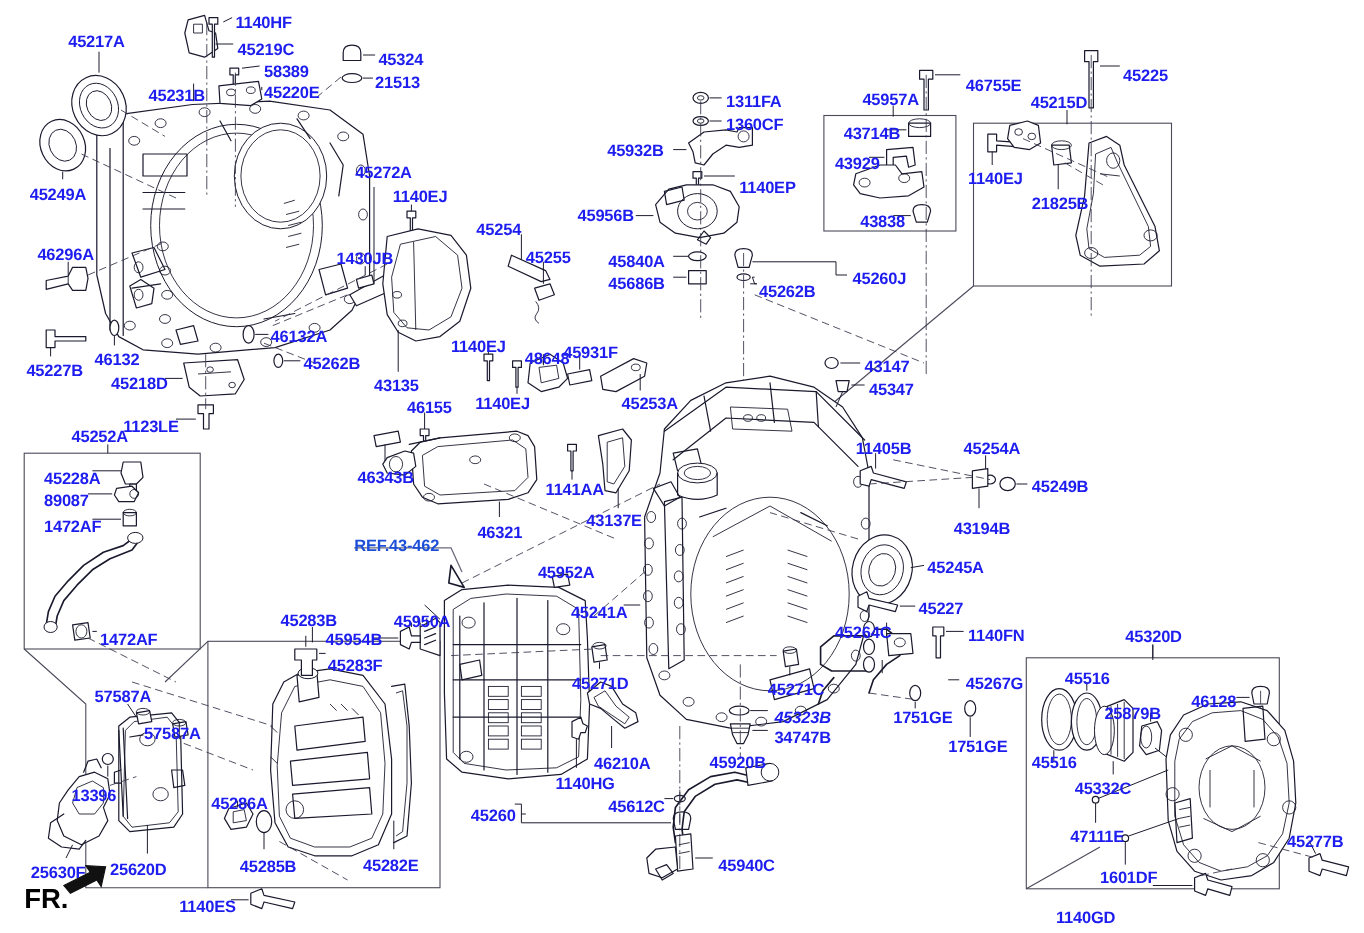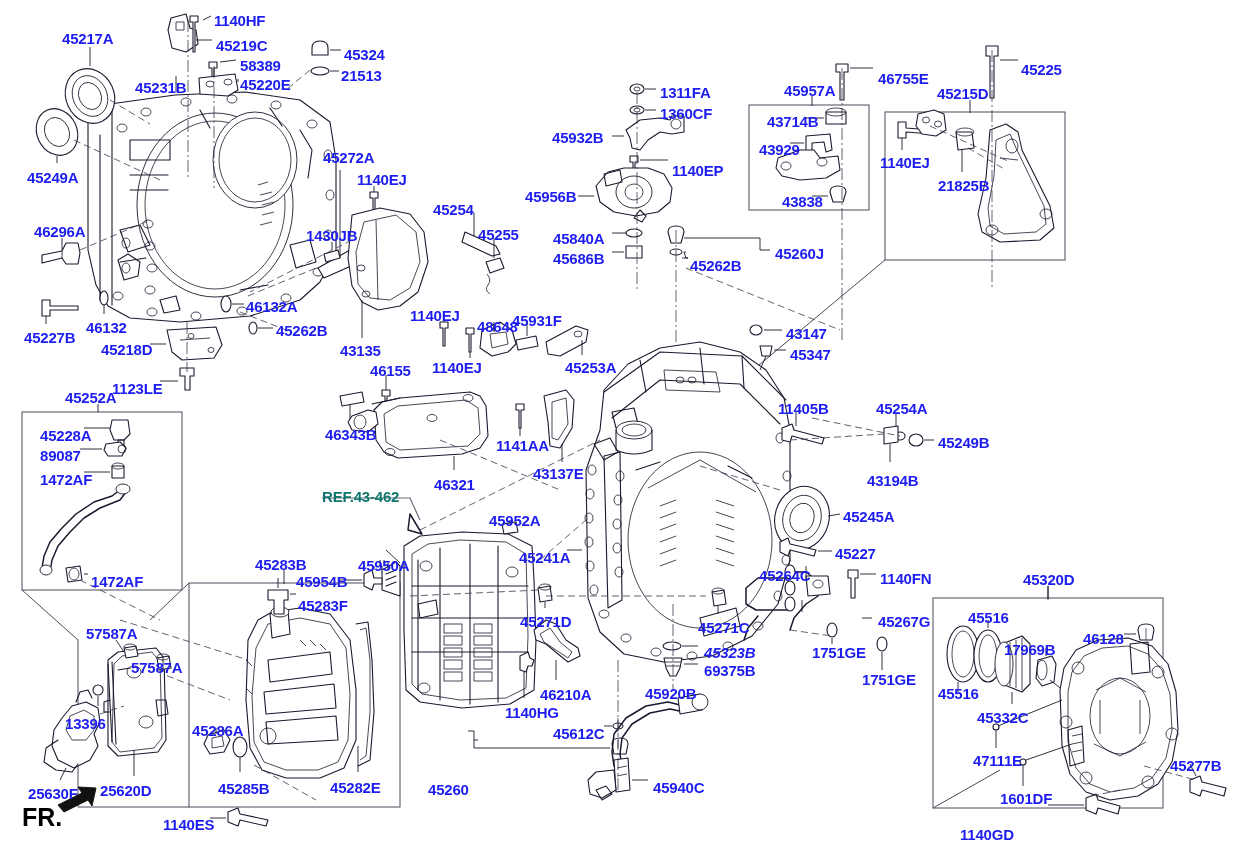--- a/index.html
+++ b/index.html
@@ -13,21 +13,21 @@
   .lbl{
     position:absolute;
     color:#1d1df0;
     font-size:15px;
     font-weight:700;
     letter-spacing:-0.2px;
     white-space:nowrap;
     line-height:1;
     font-family:"Liberation Sans","DejaVu Sans",sans-serif;
   }
-  .lbl.ref{color:#0f766e;}
+  .lbl.ref{color:#1d4ed8;}
   .lbl.fr{color:#000000;font-size:25px;font-weight:700;letter-spacing:0px;}
 </style>
 </head>
 <body>
 
 <div id="diagram">
 
   <svg id="artwork" viewBox="0 0 1240 848" xmlns="http://www.w3.org/2000/svg">
     <defs>
       <style>
@@ -871,29 +871,29 @@
       <div class="lbl" style="left: 28px; top: 786px;">25630F</div>
       <div class="lbl" style="left: 100px; top: 783px;">25620D</div>
       <div class="lbl" style="left: 192px; top: 723px;">45286A</div>
       <div class="lbl" style="left: 218px; top: 781px;">45285B</div>
       <div class="lbl" style="left: 330px; top: 780px;">45282E</div>
       <div class="lbl" style="left: 163px; top: 817px; text-align: center;">1140ES</div>
       <div class="lbl" style="left: 520px; top: 614px;">45271D</div>
       <div class="lbl" style="left: 540px; top: 687px;">46210A</div>
       <div class="lbl" style="left: 505px; top: 705px;">1140HG</div>
       <div class="lbl" style="left: 553px; top: 726px;">45612C</div>
-      <div class="lbl" style="left: 428px; top: 734px; margin-top: 48px;">45260</div>
+      <div class="lbl" style="left: 428px; top: 734px;">45260</div>
       <div class="lbl" style="left: 698px; top: 620px;">45271C</div>
       <div class="lbl" style="left: 704px; top: 645px; font-style: italic;">45323B</div>
-      <div class="lbl" style="left: 704px; top: 663px;">69375B</div>
+      <div class="lbl" style="left: 704px; top: 663px;">34747B</div>
       <div class="lbl" style="left: 645px; top: 686px;">45920B</div>
       <div class="lbl" style="left: 653px; top: 780px;">45940C</div>
       <div class="lbl" style="left: 1023px; top: 572px;">45320D</div>
       <div class="lbl" style="left: 968px; top: 610px;">45516</div>
-      <div class="lbl" style="left: 1004px; top: 642px;">17969B</div>
+      <div class="lbl" style="left: 1004px; top: 642px;">25879B</div>
       <div class="lbl" style="left: 1083px; top: 631px;">46128</div>
       <div class="lbl" style="left: 938px; top: 686px;">45516</div>
       <div class="lbl" style="left: 977px; top: 710px;">45332C</div>
       <div class="lbl" style="left: 973px; top: 753px;">47111E</div>
       <div class="lbl" style="left: 1000px; top: 791px;">1601DF</div>
       <div class="lbl" style="left: 1170px; top: 758px;">45277B</div>
       <div class="lbl" style="left: 960px; top: 827px;">1140GD</div>
       <div class="lbl ref" style="left: 322px; top: 489px;">REF.43-462</div>
     </div>
 

